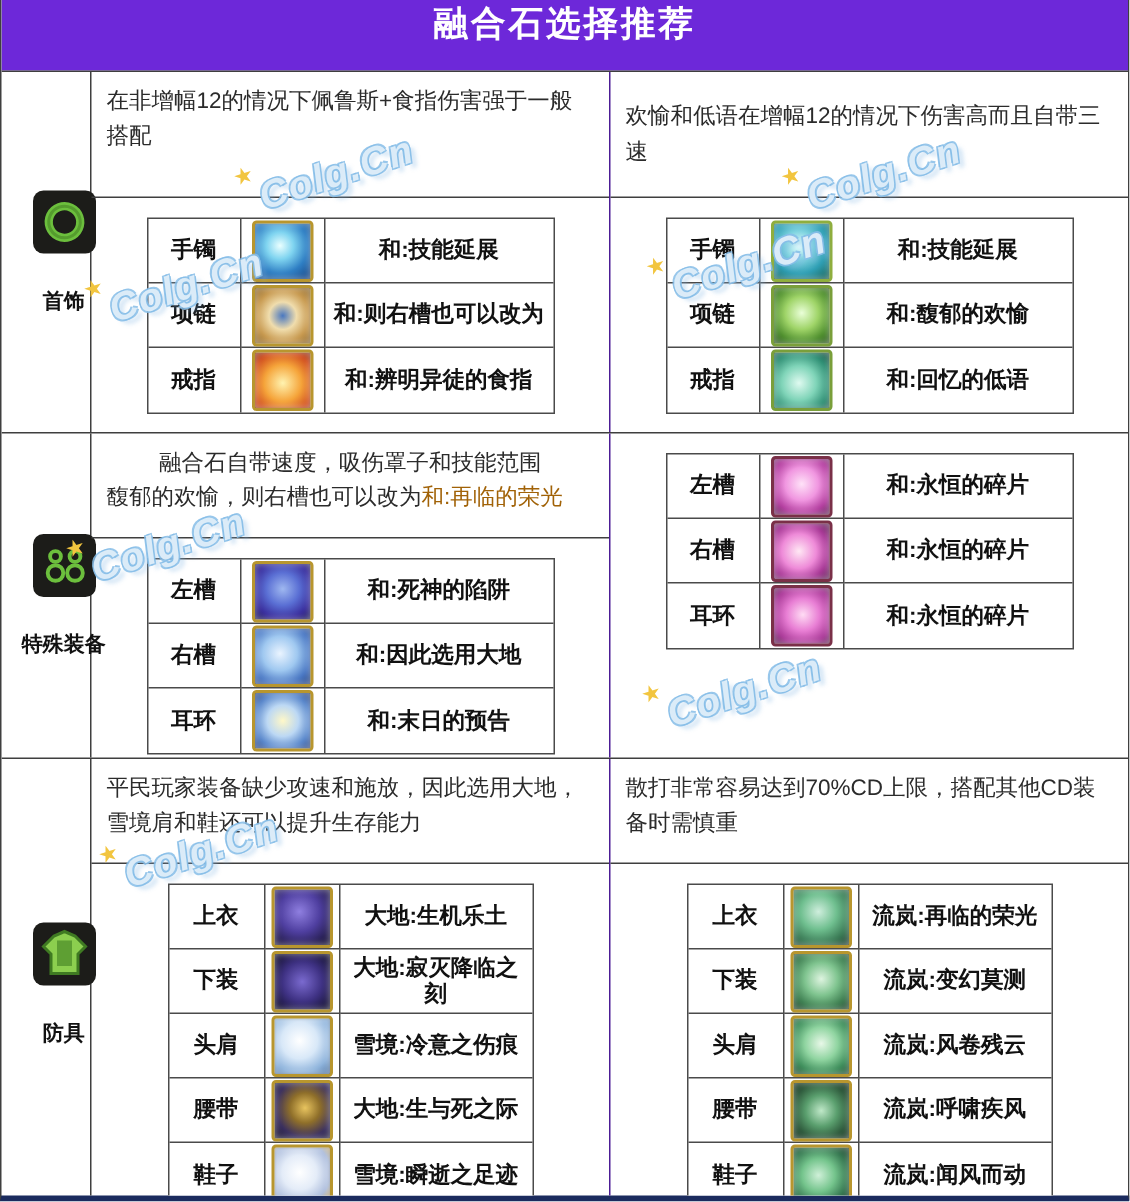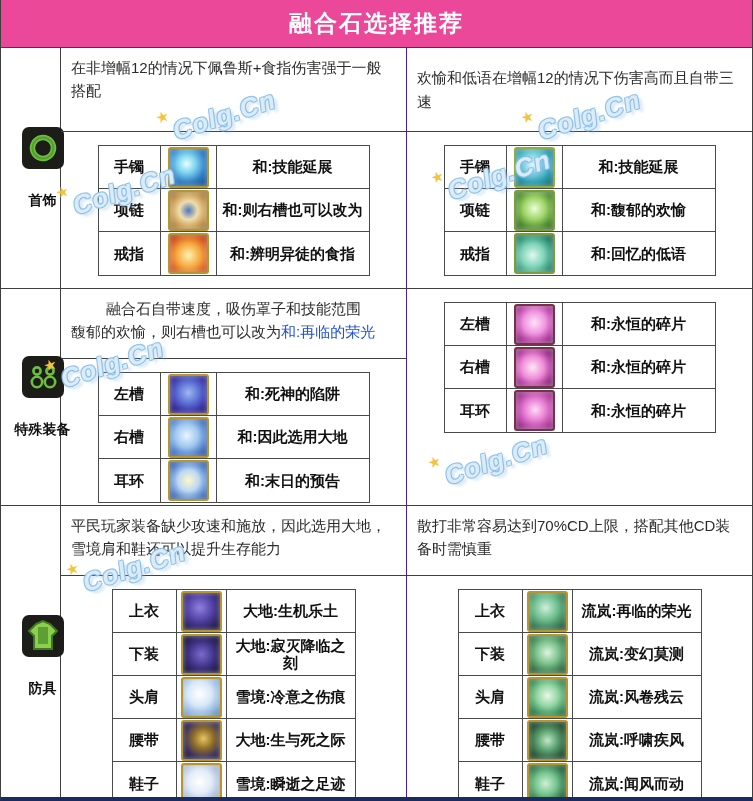--- a/index.html
+++ b/index.html
@@ -1,31 +1,31 @@
 <!DOCTYPE html>
 <html><head>
 <meta charset="utf-8">
 <style>
   html,body{margin:0;padding:0;background:#fff;font-family:"Liberation Sans","DejaVu Sans",sans-serif;}
   .page{position:relative;width:753px;height:801px;box-sizing:border-box;background:#fff;
         border-left:1px solid #3f3f3f;border-right:1px solid #3f3f3f;border-bottom:4px solid #1b2b5e;overflow:hidden;}
-  .header{height:47px;background:#ec4899;display:flex;align-items:center;justify-content:center;}
+  .header{height:47px;background:#6d28d9;display:flex;align-items:flex-start;justify-content:center;}
   .header .title{color:#fff;font-weight:bold;font-size:23px;letter-spacing:2px;}
   .section{display:grid;grid-template-columns:60px 346px 1fr;border-top:1px solid #3f3f3f;box-sizing:border-box;}
   .s1{height:241px;}  .s2{height:217px;}  .s3{height:292px;}
   .cat-cell{border-right:1px solid #3f3f3f;display:flex;flex-direction:column;align-items:center;justify-content:center;gap:23px;box-sizing:border-box;margin-left:24px;}
   .cat-icon{width:42px;height:42px;background:#1c1c19;border-radius:7px;display:flex;align-items:center;justify-content:center;}
   .cat-label{font-weight:bold;font-size:14px;color:#111;white-space:nowrap;}
   .content-cell{display:flex;flex-direction:column;box-sizing:border-box;min-width:0;}
   .content-cell.left{border-right:1px solid #4c1d95;}
   .note{box-sizing:border-box;border-bottom:1px solid #3f3f3f;padding:8px 10px;font-size:15px;color:#2b2b2b;line-height:1.55;}
   .s1 .note{height:84px;} .s2 .note,.s3 .note{height:70px;}
   .note.vcenter{display:flex;align-items:center;}
   .note .c{text-align:center;}
-  .red{color:#1d4ed8;}
+  .red{color:#a16207;}
   .table-wrap{flex:1;display:flex;justify-content:center;align-items:flex-start;padding-top:13px;}
   .itable{display:grid;grid-template-columns:62px 56px 152px;border:1px solid #4a4a4a;background:#fff;}
   .itable.narrow{grid-template-columns:64px 50px 128px;}
   .irow{display:contents;}
   .cell{box-sizing:border-box;height:43px;display:flex;align-items:center;justify-content:center;
         border-right:1px solid #4a4a4a;border-bottom:1px solid #4a4a4a;}
   .cell.name{border-right:none;}
   .irow:last-child .cell{border-bottom:none;}
   .slot,.name{font-weight:bold;font-size:15px;color:#111;text-align:center;line-height:1.15;padding:0 3px;}
   .item-icon{width:37px;height:37px;border-radius:3px;border:2px solid #b8962e;

